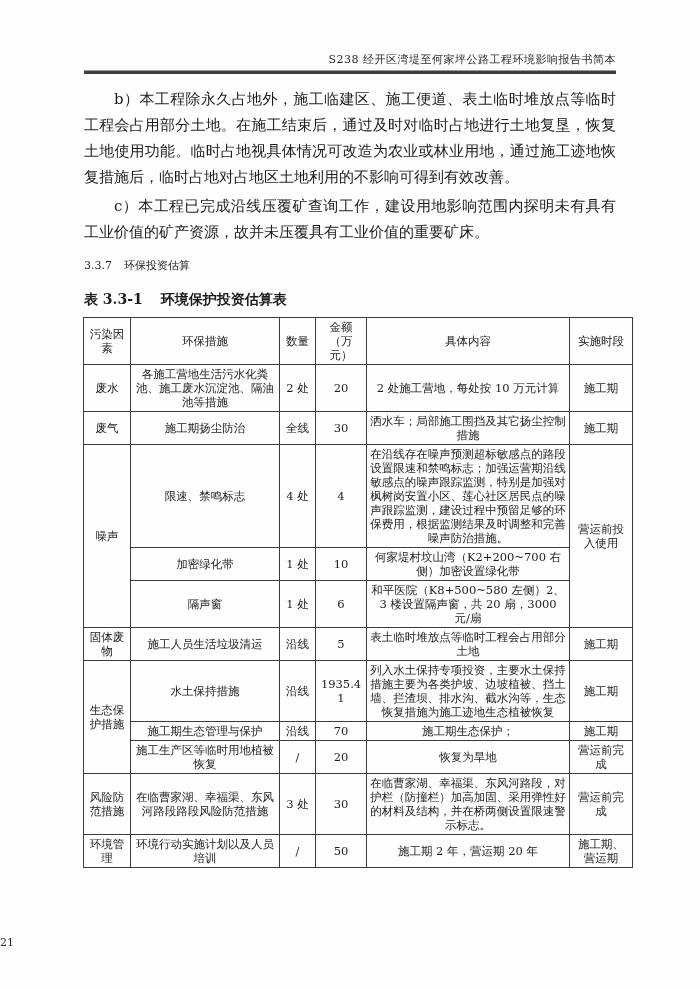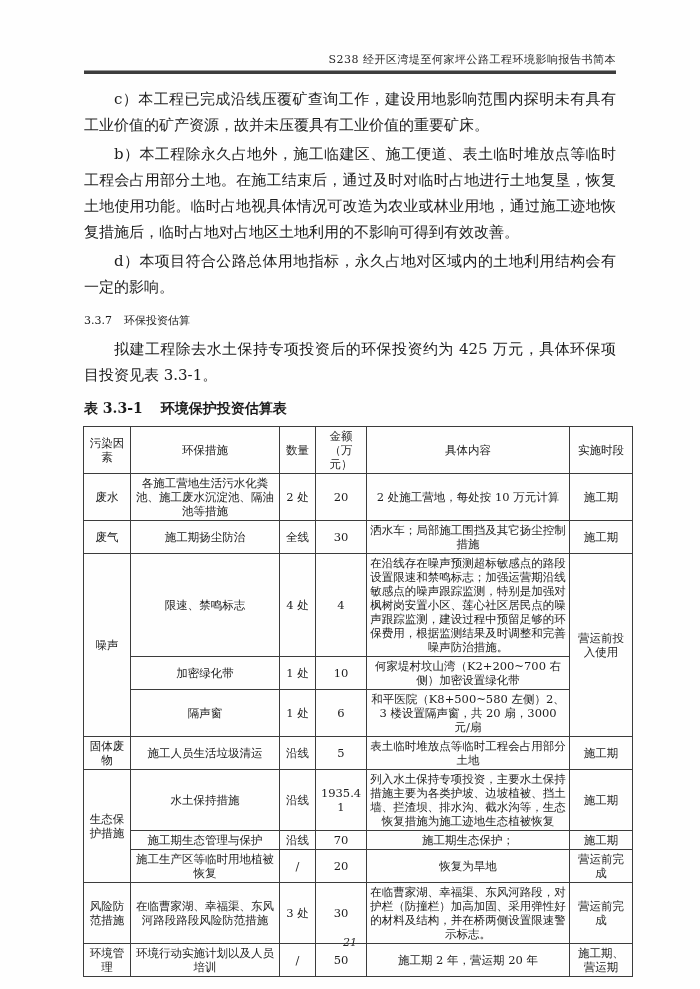--- a/index.html
+++ b/index.html
@@ -65,43 +65,40 @@
     text-align: center;
     vertical-align: middle;
     padding: 2px 3px;
     word-break: break-all;
   }
   tr.h-row { height: 40px; }
   .footer {
     position: absolute;
     left: 0; right: 0;
     bottom: 40px;
-    text-align: center;
+    text-align: left;
     font-size: 11px;
     color: #2a2a2a;
-    font-style: italic;
   }
 </style>
 </head>
 <body>
 
 <div class="page">
   <div class="content">
 
     <div class="header-title">S238 经开区湾堤至何家坪公路工程环境影响报告书简本</div>
     <div class="header-rule"></div>
 
     <div class="body-block">
+      <p class="para">b）本工程除永久占地外，施工临建区、施工便道、表土临时堆放点等临时工程会占用部分土地。在施工结束后，通过及时对临时占地进行土地复垦，恢复土地使用功能。临时占地视具体情况可改造为农业或林业用地，通过施工迹地恢复措施后，临时占地对占地区土地利用的不影响可得到有效改善。</p>
       <p class="para">c）本工程已完成沿线压覆矿查询工作，建设用地影响范围内探明未有具有工业价值的矿产资源，故并未压覆具有工业价值的重要矿床。</p>
-      <p class="para">b）本工程除永久占地外，施工临建区、施工便道、表土临时堆放点等临时工程会占用部分土地。在施工结束后，通过及时对临时占地进行土地复垦，恢复土地使用功能。临时占地视具体情况可改造为农业或林业用地，通过施工迹地恢复措施后，临时占地对占地区土地利用的不影响可得到有效改善。</p>
-      <p class="para">d）本项目符合公路总体用地指标，永久占地对区域内的土地利用结构会有一定的影响。</p>
 
       <h3 class="section-heading"><span class="sec-num">3.3.7</span><span>环保投资估算</span></h3>
 
-      <p class="para">拟建工程除去水土保持专项投资后的环保投资约为 425 万元，具体环保项目投资见表 3.3-1。</p>
 
       <div class="table-caption"><span class="cap-label">表 3.3-1</span><span>环境保护投资估算表</span></div>
 
       <table class="inv-table">
         <colgroup>
           <col style="width:47px">
             <col style="width:149px">
             <col style="width:36px">
             <col style="width:51px">
             <col style="width:203px">

